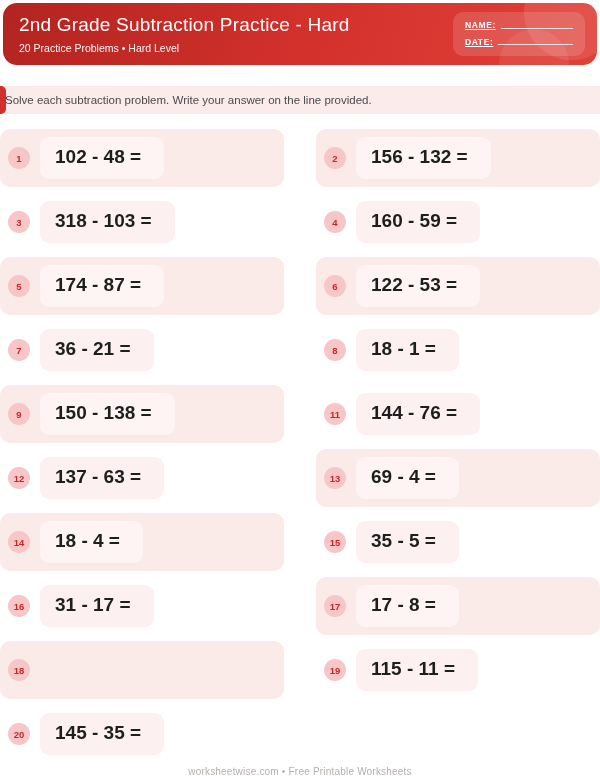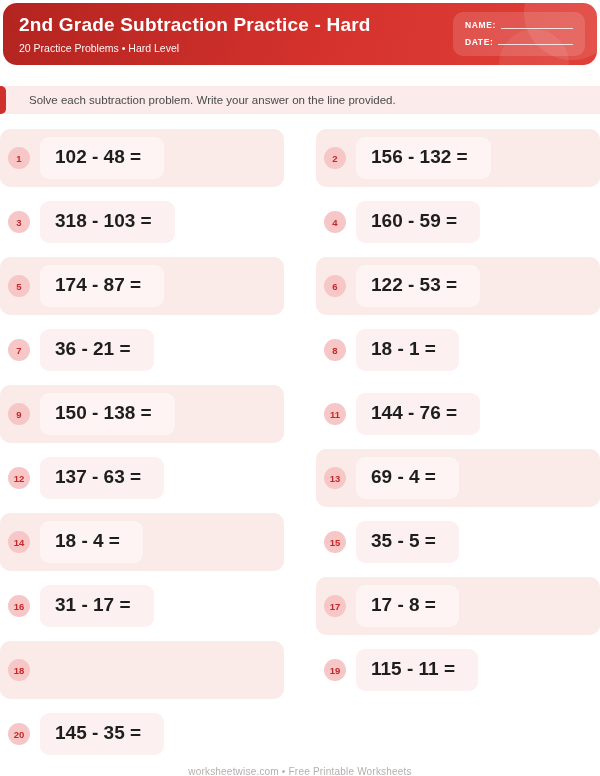--- a/index.html
+++ b/index.html
@@ -18,43 +18,43 @@
     height: 62px;
     border-radius: 14px;
     background: linear-gradient(105deg, #b32420 0%, #d5322d 55%, #e04038 100%);
     overflow: hidden;
     padding: 11px 16px;
     color: #ffffff;
   }
   .deco-circle { position: absolute; border-radius: 50%; background: rgba(255,255,255,0.10); }
   .deco-circle.c1 { width: 95px; height: 95px; right: -22px; top: -38px; }
   .deco-circle.c2 { width: 70px; height: 70px; right: 28px; bottom: -34px; background: rgba(255,255,255,0.08); }
-  .header-title { font-size: 19px; font-weight: bold; letter-spacing: 0.2px; }
+  .header-title { font-size: 19px; font-weight: normal; letter-spacing: 0.2px; }
   .header-subtitle { font-size: 10.5px; margin-top: 6px; opacity: 0.95; }
   .namedate-panel {
     position: absolute; right: 12px; top: 9px;
     width: 132px;
     background: rgba(255,255,255,0.14);
     border-radius: 10px;
     padding: 9px 12px 10px 12px;
     display: flex; flex-direction: column; gap: 8px;
     z-index: 2;
   }
   .nd-row { display: flex; align-items: flex-end; gap: 5px; }
-  .nd-label { font-size: 8.5px; font-weight: bold; letter-spacing: 0.6px; line-height: 1; }
+  .nd-label { font-size: 8.5px; font-weight: bold; letter-spacing: 0.6px; line-height: 1; text-decoration: underline; }
   .nd-line { flex: 1; height: 1px; border-bottom: 1.5px solid rgba(255,255,255,0.8); margin-bottom: 1px; }
 
   
   .instruction {
     position: relative;
     margin-top: 21px;
     height: 28px;
     background: #fbeceb;
     display: flex; align-items: center;
-    padding-left: 29px;
+    padding-left: 5px;
   }
   .instruction-accent {
     position: absolute; left: -4px; top: 0px;
     width: 10px; height: 28px;
     background: #d0302b;
     border-radius: 7px;
   }
   .instruction-text { font-size: 11.5px; color: #4a4a4a; }
 
   

